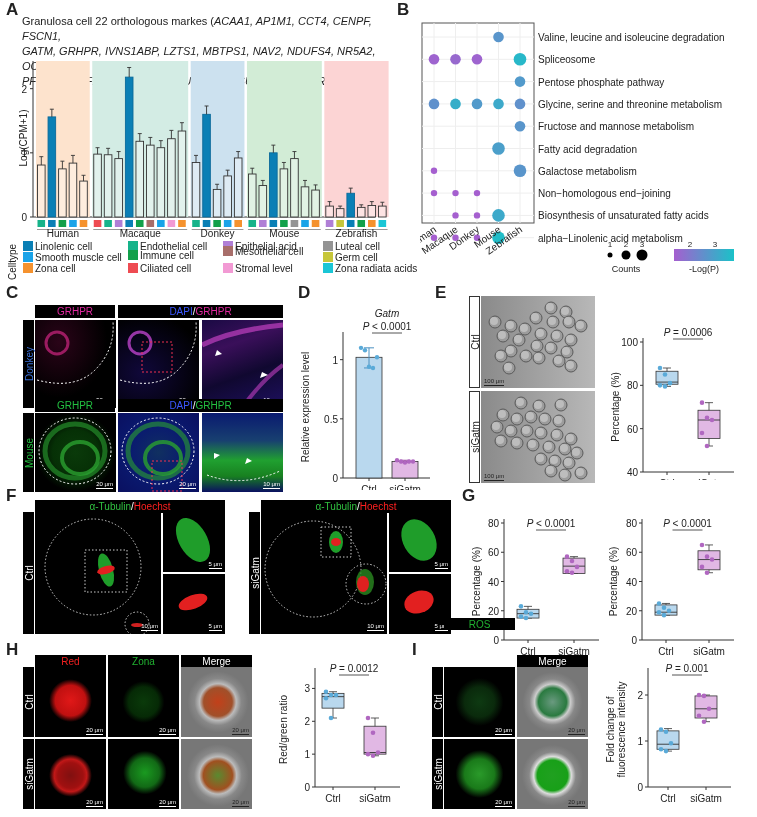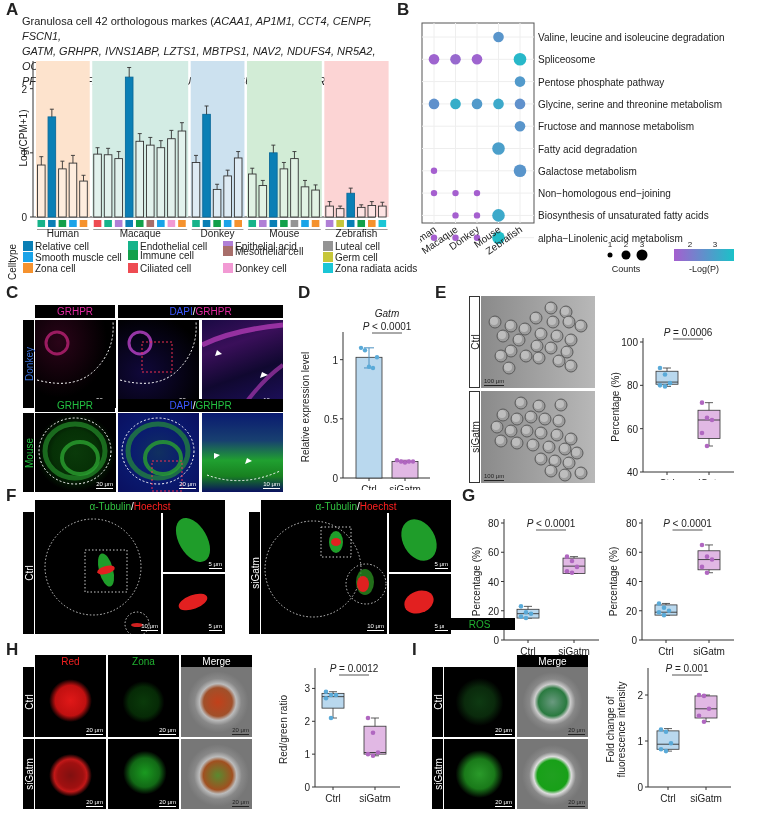--- a/index.html
+++ b/index.html
@@ -23,21 +23,21 @@
 <div class="plabel" style="left:397px;top:0px">B</div>
 <div class="plabel" style="left:6px;top:283px">C</div>
 <div class="plabel" style="left:298px;top:283px">D</div>
 <div class="plabel" style="left:435px;top:283px">E</div>
 <div class="plabel" style="left:6px;top:486px">F</div>
 <div class="plabel" style="left:462px;top:486px">G</div>
 <div class="plabel" style="left:6px;top:640px">H</div>
 <div class="plabel" style="left:412px;top:640px">I</div>
 
 <div class="abs title-a">
-  <span>Granulosa cell 42 orthologous markes (</span><i>ACAA1, AP1M1, CCT4, CENPF, FSCN1,</i><br>
+  <span>Granulosa cell 22 orthologous markes (</span><i>ACAA1, AP1M1, CCT4, CENPF, FSCN1,</i><br>
   <i>GATM, GRHPR, IVNS1ABP, LZTS1, MBTPS1, NAV2, NDUFS4, NR5A2, OCIAD2,</i><br>
   <i>PFKL, POU2F1, RPAP1, TRIB2, U2AF2, U2SURP, WEE1, XRCC5</i><span>)</span>
 </div>
 
 <svg class="abs" style="left:0;top:55px" width="392" height="175" id="chartA">
     <line x1="33" y1="6" x2="33" y2="162" stroke="#333" stroke-width="1"></line>
     <line x1="30" y1="162" x2="33" y2="162" stroke="#333"></line>
     <text x="27" y="166" font-size="10" text-anchor="end" fill="#222">0</text>
     <line x1="30" y1="97.83333333333333" x2="33" y2="97.83333333333333" stroke="#333"></line>
     <text x="27" y="101.83333333333333" font-size="10" text-anchor="end" fill="#222">1</text>
@@ -192,29 +192,29 @@
     <div style="position: absolute; left: 92.25px; width: 95.95px; top: 0px; text-align: center; font-size: 10px;">Macaque</div>
     <div style="position: absolute; left: 190.7px; width: 53.75px; top: 0px; text-align: center; font-size: 10px;">Donkey</div>
     <div style="position: absolute; left: 246.95px; width: 74.85px; top: 0px; text-align: center; font-size: 10px;">Mouse</div>
     <div style="position: absolute; left: 324.3px; width: 64.3px; top: 0px; text-align: center; font-size: 10px;">Zebrafish</div>
   </div>
 
 <div class="abs" style="left:5px;top:240px;width:14px;height:44px">
   <div style="position:absolute;left:50%;top:50%;transform:translate(-50%,-50%) rotate(-90deg);white-space:nowrap;font-size:10px">Celltype</div>
 </div>
 <div class="abs" id="legendA" style="left:23px;top:241px;width:370px;height:44px">
-    <div style="position: absolute; left: 0px; top: 0px; font-size: 10px; line-height: 11px; white-space: nowrap;"><span style="display: inline-block; width: 10px; height: 10px; background: rgb(10, 127, 181); vertical-align: -1px; margin-right: 2px;"></span><span>Relative cell</span></div>
+    <div style="position: absolute; left: 0px; top: 0px; font-size: 10px; line-height: 11px; white-space: nowrap;"><span style="display: inline-block; width: 10px; height: 10px; background: rgb(10, 127, 181); vertical-align: -1px; margin-right: 2px;"></span><span>Linolenic cell</span></div>
     <div style="position: absolute; left: 0px; top: 11px; font-size: 10px; line-height: 11px; white-space: nowrap;"><span style="display: inline-block; width: 10px; height: 10px; background: rgb(26, 163, 232); vertical-align: -1px; margin-right: 2px;"></span><span>Smooth muscle cell</span></div>
     <div style="position: absolute; left: 0px; top: 22px; font-size: 10px; line-height: 11px; white-space: nowrap;"><span style="display: inline-block; width: 10px; height: 10px; background: rgb(245, 146, 46); vertical-align: -1px; margin-right: 2px;"></span><span>Zona cell</span></div>
     <div style="position: absolute; left: 105px; top: 0px; font-size: 10px; line-height: 11px; white-space: nowrap;"><span style="display: inline-block; width: 10px; height: 10px; background: rgb(22, 179, 138); vertical-align: -1px; margin-right: 2px;"></span><span>Endothelial cell</span></div>
     <div style="position: absolute; left: 105px; top: 9px; font-size: 10px; line-height: 11px; white-space: nowrap;"><span style="display: inline-block; width: 10px; height: 10px; background: rgb(18, 160, 74); vertical-align: -1px; margin-right: 2px;"></span><span>Immune cell</span></div>
     <div style="position: absolute; left: 105px; top: 22px; font-size: 10px; line-height: 11px; white-space: nowrap;"><span style="display: inline-block; width: 10px; height: 10px; background: rgb(238, 75, 82); vertical-align: -1px; margin-right: 2px;"></span><span>Ciliated cell</span></div>
     <div style="position: absolute; left: 200px; top: 0px; font-size: 10px; line-height: 11px; white-space: nowrap;"><span style="display: inline-block; width: 10px; height: 10px; background: rgb(176, 127, 214); vertical-align: -1px; margin-right: 2px;"></span><span>Epithelial acid</span></div>
     <div style="position: absolute; left: 200px; top: 5px; font-size: 10px; line-height: 11px; white-space: nowrap;"><span style="display: inline-block; width: 10px; height: 10px; background: rgb(168, 110, 106); vertical-align: -1px; margin-right: 2px;"></span><span>Mesothelial cell</span></div>
-    <div style="position: absolute; left: 200px; top: 22px; font-size: 10px; line-height: 11px; white-space: nowrap;"><span style="display: inline-block; width: 10px; height: 10px; background: rgb(242, 154, 212); vertical-align: -1px; margin-right: 2px;"></span><span>Donkey cell</span></div>
+    <div style="position: absolute; left: 200px; top: 22px; font-size: 10px; line-height: 11px; white-space: nowrap;"><span style="display: inline-block; width: 10px; height: 10px; background: rgb(242, 154, 212); vertical-align: -1px; margin-right: 2px;"></span><span>Stromal level</span></div>
     <div style="position: absolute; left: 300px; top: 0px; font-size: 10px; line-height: 11px; white-space: nowrap;"><span style="display: inline-block; width: 10px; height: 10px; background: rgb(148, 148, 148); vertical-align: -1px; margin-right: 2px;"></span><span>Luteal cell</span></div>
     <div style="position: absolute; left: 300px; top: 11px; font-size: 10px; line-height: 11px; white-space: nowrap;"><span style="display: inline-block; width: 10px; height: 10px; background: rgb(198, 198, 58); vertical-align: -1px; margin-right: 2px;"></span><span>Germ cell</span></div>
     <div style="position: absolute; left: 300px; top: 22px; font-size: 10px; line-height: 11px; white-space: nowrap;"><span style="display: inline-block; width: 10px; height: 10px; background: rgb(26, 198, 214); vertical-align: -1px; margin-right: 2px;"></span><span>Zona radiata acids</span></div>
   </div>
 
 <svg class="abs" style="left:420px;top:20px" width="337" height="270" id="chartB">
     <rect x="2" y="3" width="112" height="200" fill="#fff" stroke="#555" stroke-width="1"></rect>
     <line x1="14" y1="3" x2="14" y2="203" stroke="#eee"></line>
     <line x1="35.5" y1="3" x2="35.5" y2="203" stroke="#eee"></line>
     <line x1="57" y1="3" x2="57" y2="203" stroke="#eee"></line>

